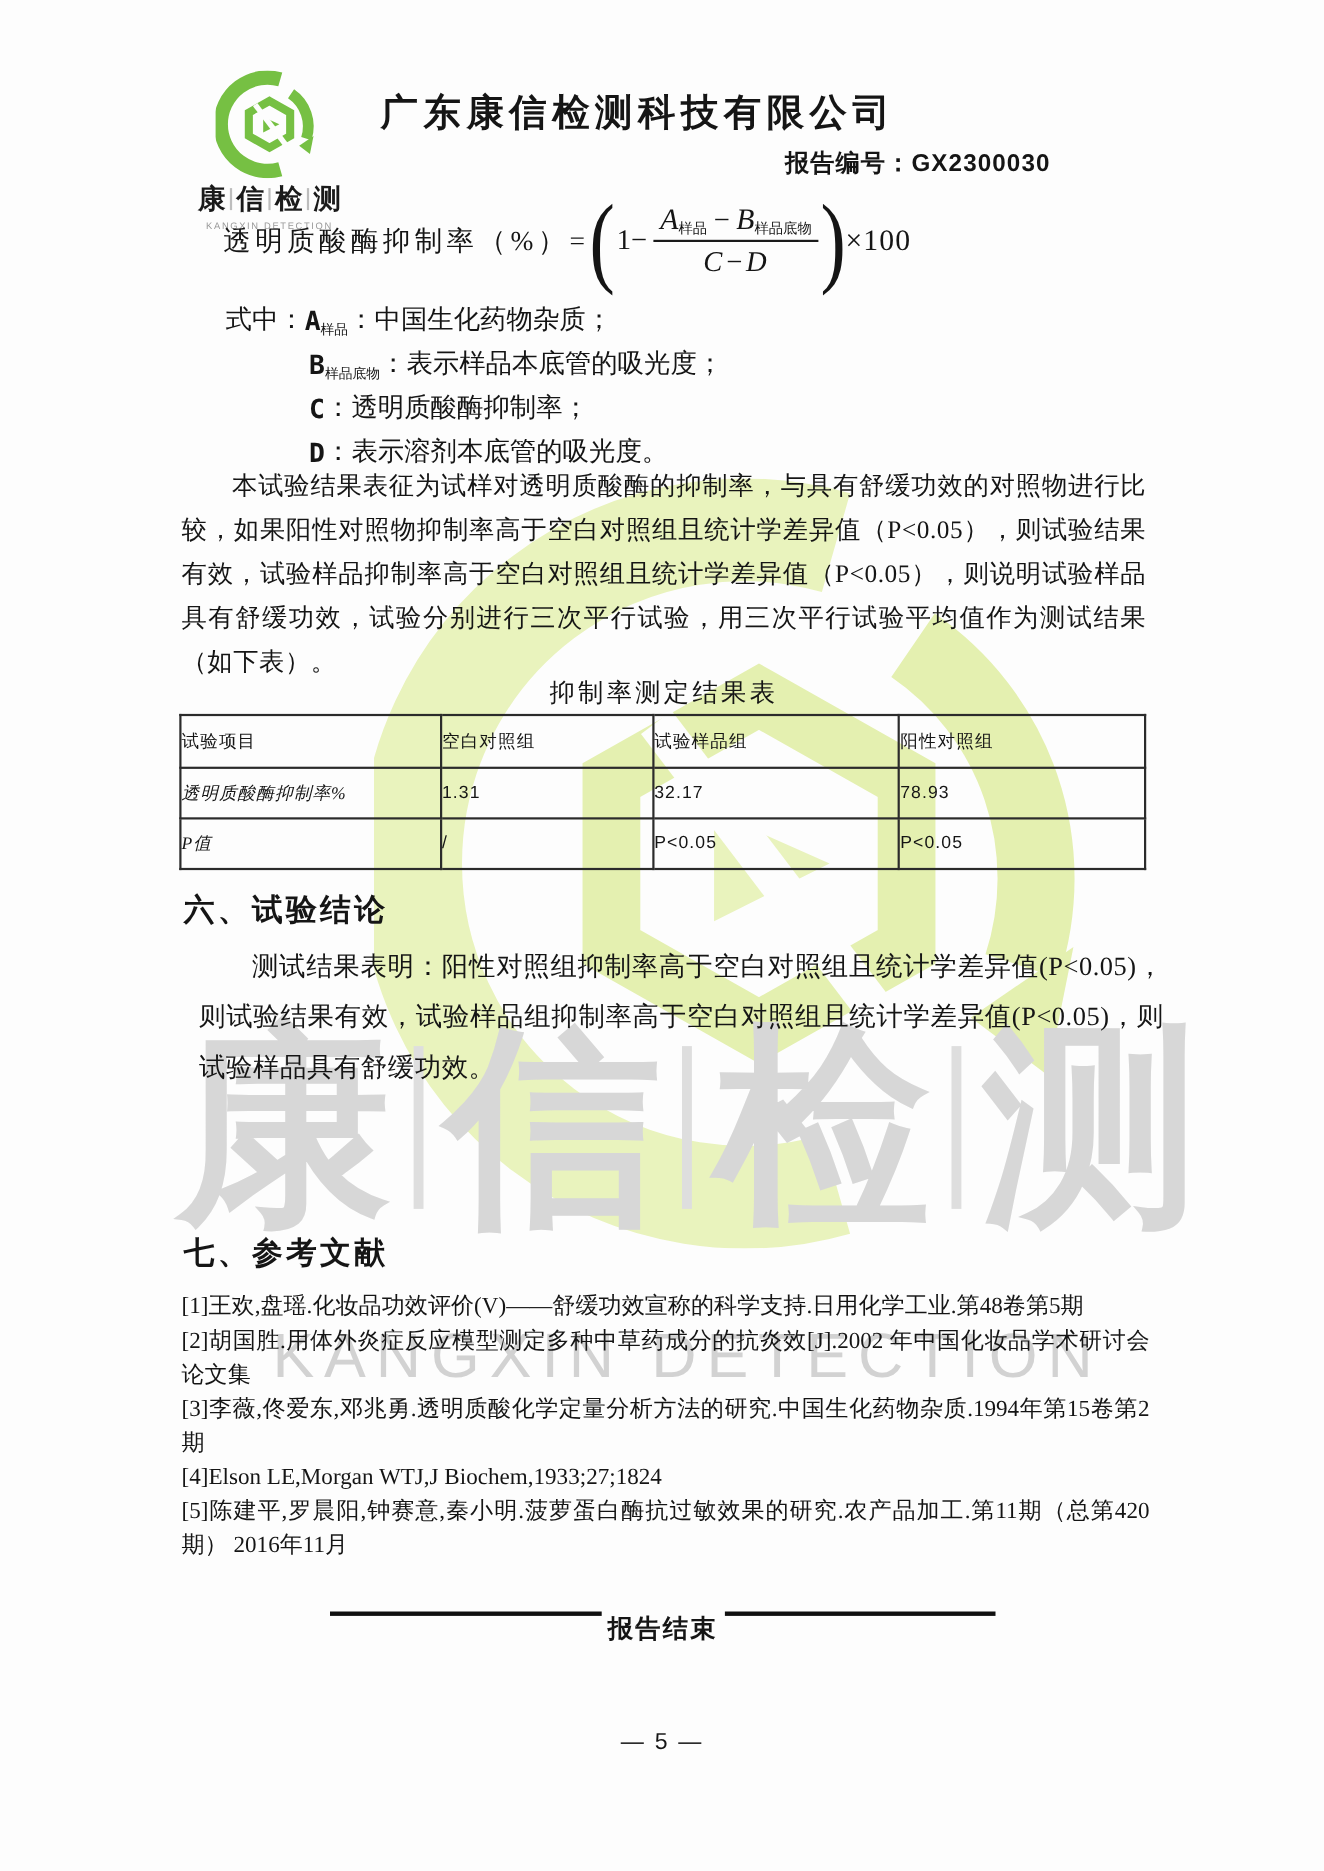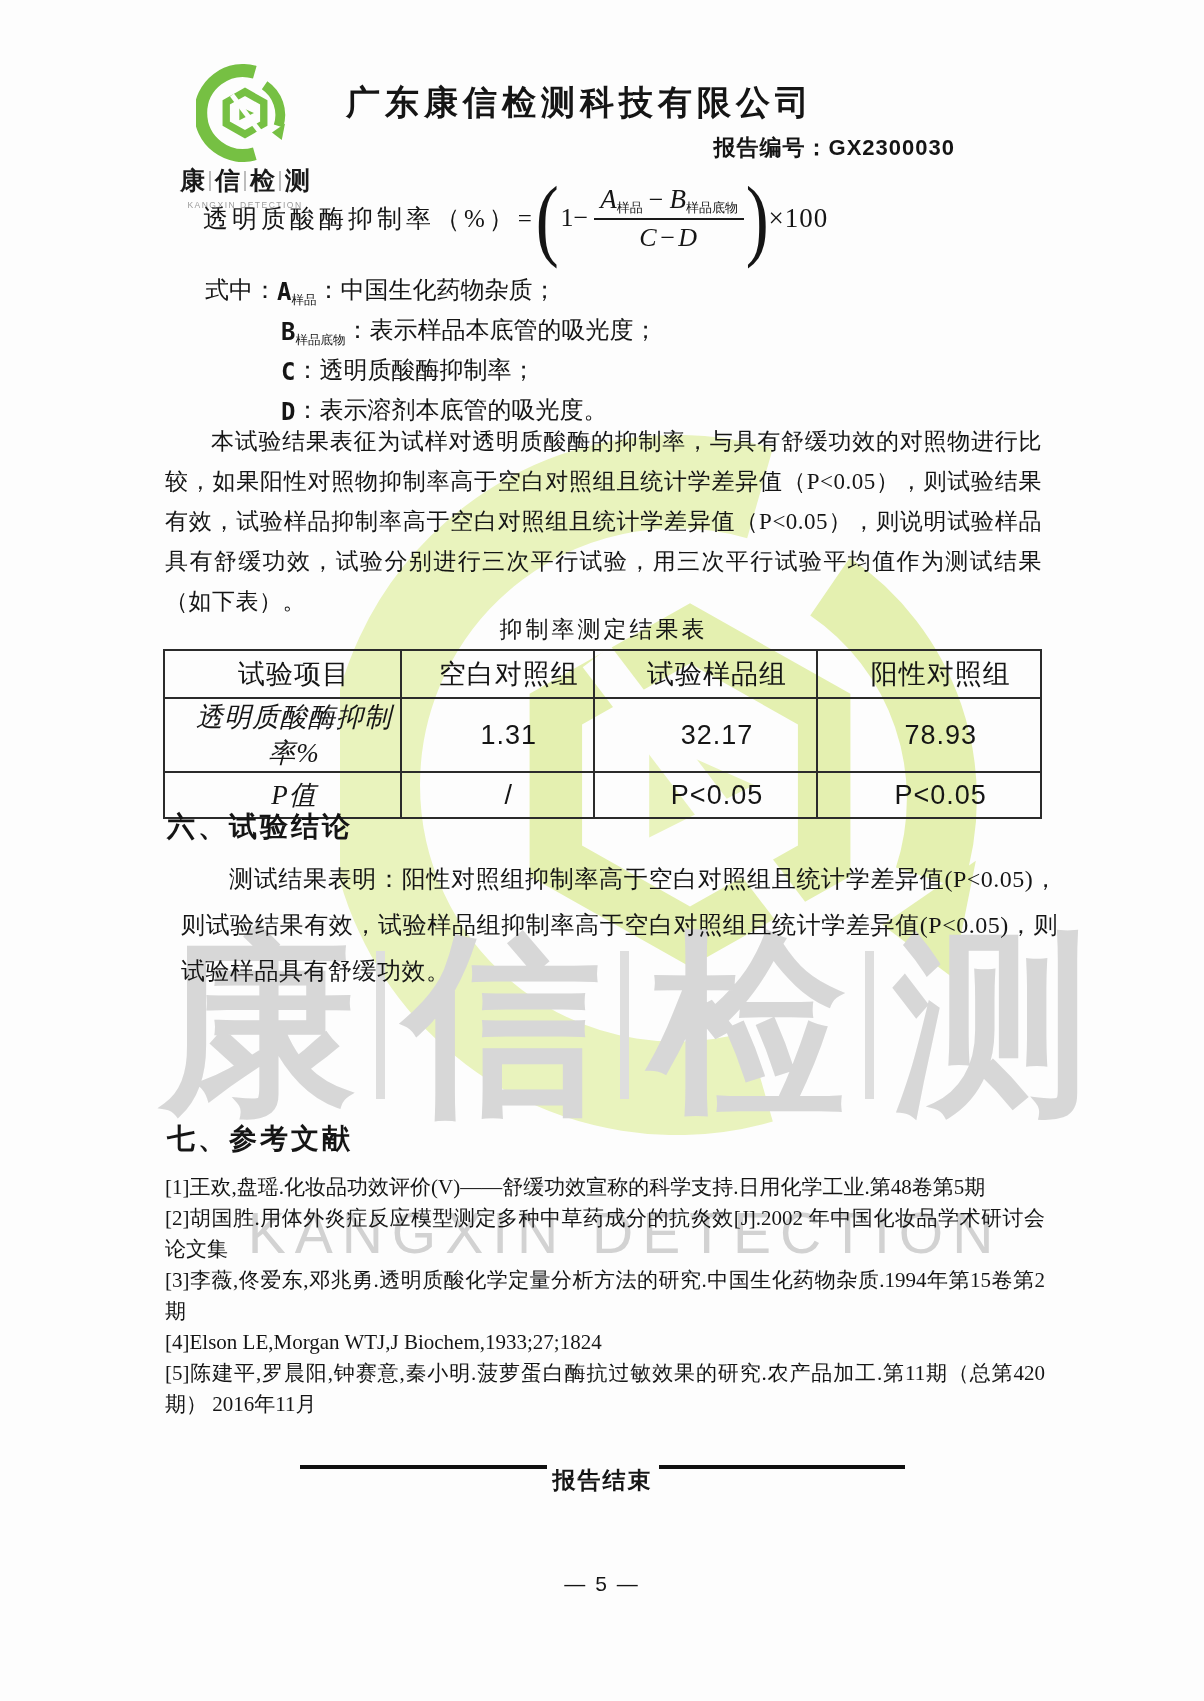--- a/index.html
+++ b/index.html
@@ -65,22 +65,22 @@
     font-size:23px; line-height:40px; text-indent:2em; letter-spacing:.5px;
   }
   .para1 { top:422px; }
   .concl { top:856px; font-size:24px; line-height:46px; letter-spacing:.5px;margin-left:16px; }
   
   .tbl-title { position:absolute; left:165px; top:614px; width:877px; text-align:center;
     font-size:23px; letter-spacing:3px; }
   table.results { position:absolute; left:163px; top:649px; width:879px;
     border-collapse:collapse; table-layout:fixed; background:transparent; }
   table.results td {
-    border:2.4px solid #2b2b2b; text-align:center; vertical-align:middle;
-    height:46px; font-size:27px; letter-spacing:1px; background:transparent;padding-left:23px;
+    border:2.4px solid #2b2b2b; text-align:left; vertical-align:middle;
+    height:46px; font-size:16px; letter-spacing:1px; background:transparent;
   }
   table.results tr:first-child td { height:48px; }
   td.c1 { width:27%; } td.c2 { width:22%; } td.c3 { width:25.5%; } td.c4 { width:25.5%; }
   .cell-italic { font-style:italic; }
   .cell-val { font-family:"Liberation Sans", sans-serif; font-size:24px; letter-spacing:1px; }
   
   .sec-heading { position:absolute; left:167px; font-size:28px; font-weight:700; letter-spacing:3px; }
   .h6 { top:808px; } .h7 { top:1120px;text-align:center; }
   .refs { position:absolute; left:165px; top:1172px; width:880px; list-style:none;
     font-size:21px; line-height:31px; text-align:justify; }

